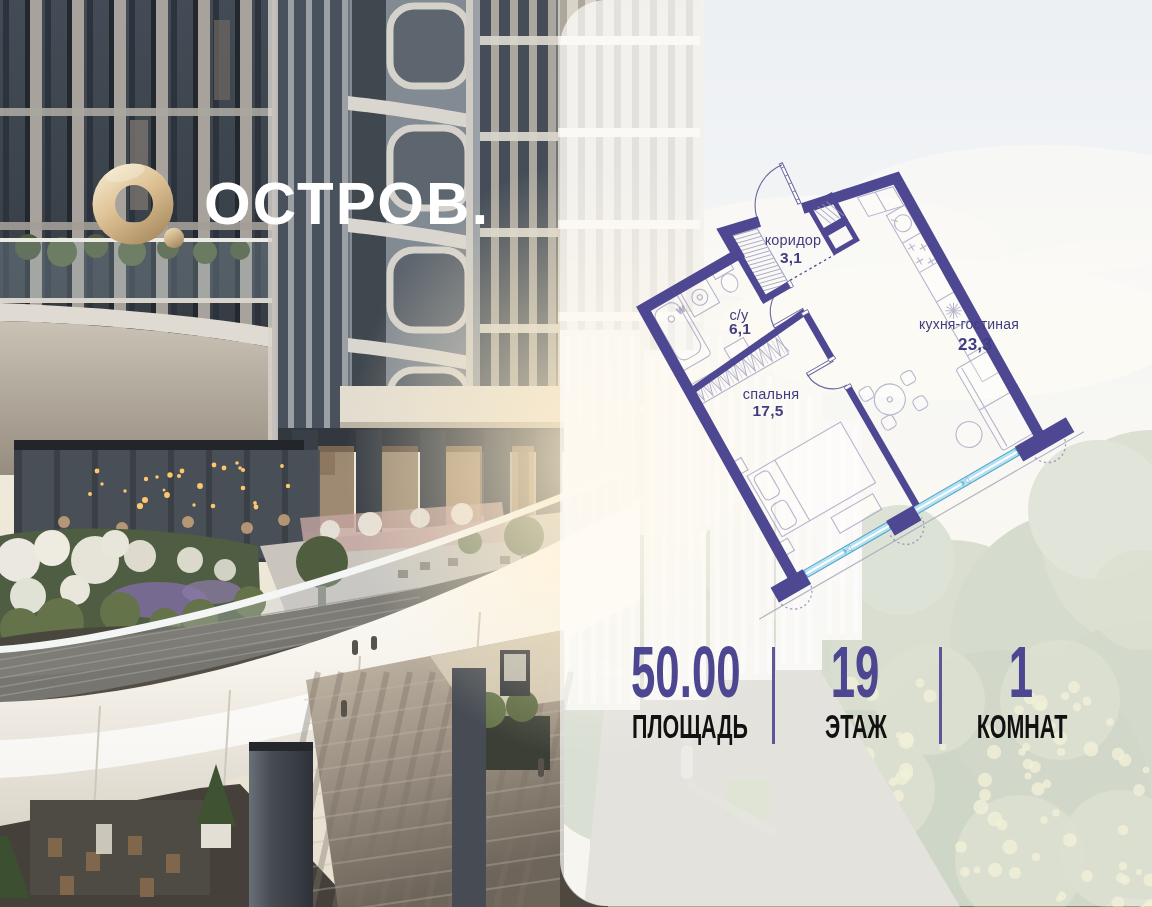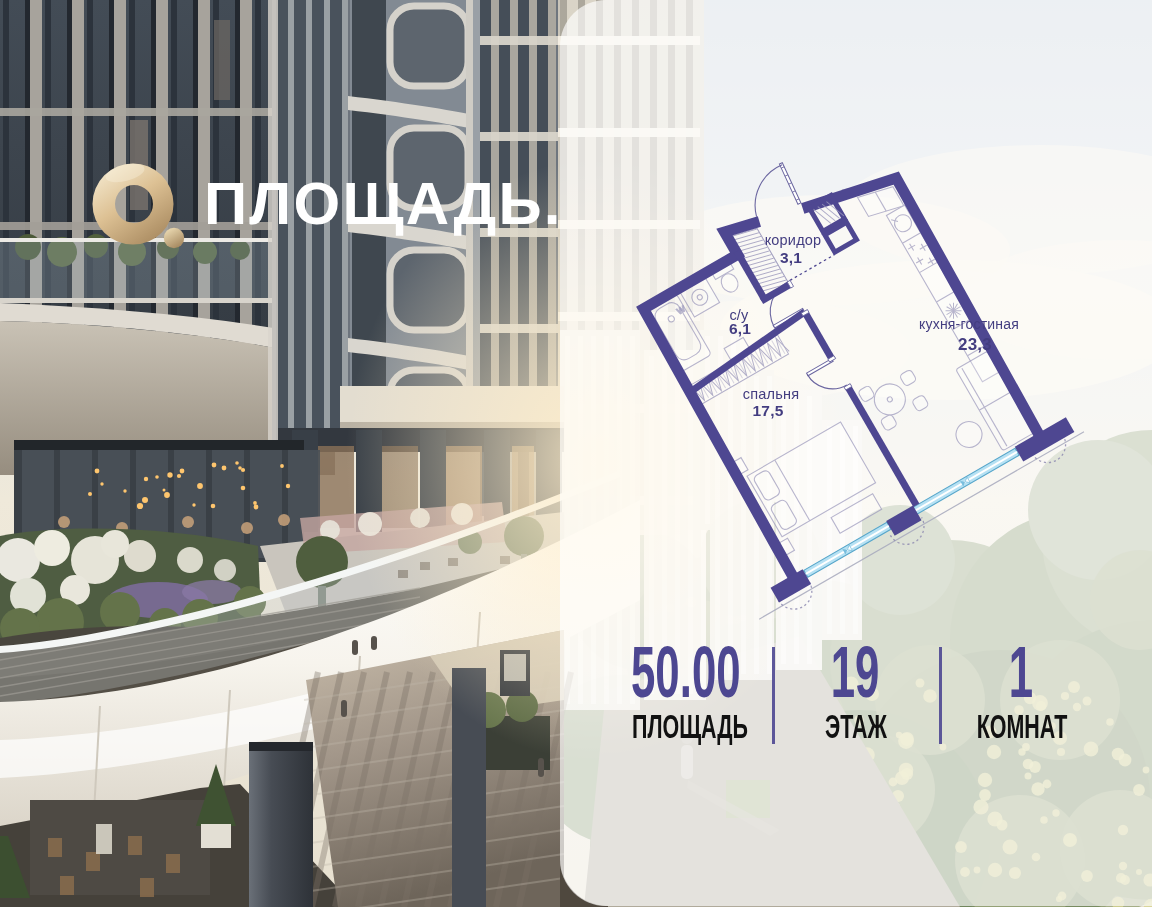--- a/index.html
+++ b/index.html
@@ -779,21 +779,21 @@
         <stop offset="0" stop-color="#eddcb4"></stop>
           <stop offset="1" stop-color="#a1835a"></stop>
       </linearGradient>
     </defs>
     <path d="M 53,13.5 A 40.5 40.5 0 1 0 53,94.5 A 40.5 40.5 0 1 0 53,13.5 Z
              M 54,35 A 19 19 0 1 1 54,73 A 19 19 0 1 1 54,35 Z" fill="url(#gold)" fill-rule="evenodd"></path>
     <ellipse cx="45" cy="23" rx="20" ry="8" fill="#fbf5e4" opacity="0.34" transform="rotate(-14 45 23)"></ellipse>
     <circle cx="94" cy="88" r="10.2" fill="url(#gold2)"></circle>
   </svg>
 
-  <div class="abs" style="left:204px;top:174px;color:#ffffff;font-size:60px;font-weight:bold;letter-spacing:2.2px;line-height:1;">ПЛОЩАДЬ.</div>
+  <div class="abs" style="left:204px;top:174px;color:#ffffff;font-size:60px;font-weight:bold;letter-spacing:2.2px;line-height:1;">ОСТРОВ.</div>
 
   <div class="abs num" style="left:631px;top:635px;">50.00</div>
 
   <div class="abs lab" style="left:632px;top:710px;">ПЛОЩАДЬ</div>
 
   <div class="abs" style="left:772px;top:647px;width:2.5px;height:97px;background:#4d4791;opacity:0.9;"></div>
 
   <div class="abs numc" style="left:775px;top:635px;width:160px;">19</div>
 
   <div class="abs labc" style="left:776px;top:710px;width:160px;">ЭТАЖ</div>

